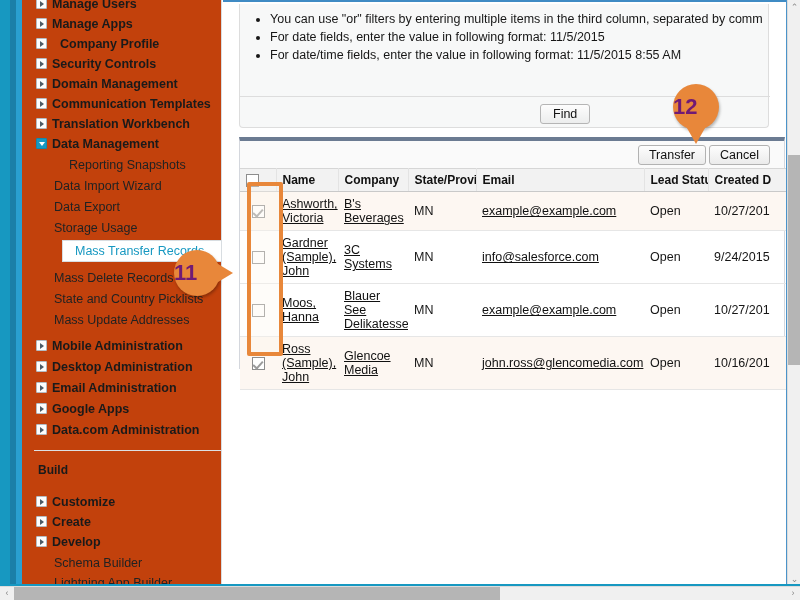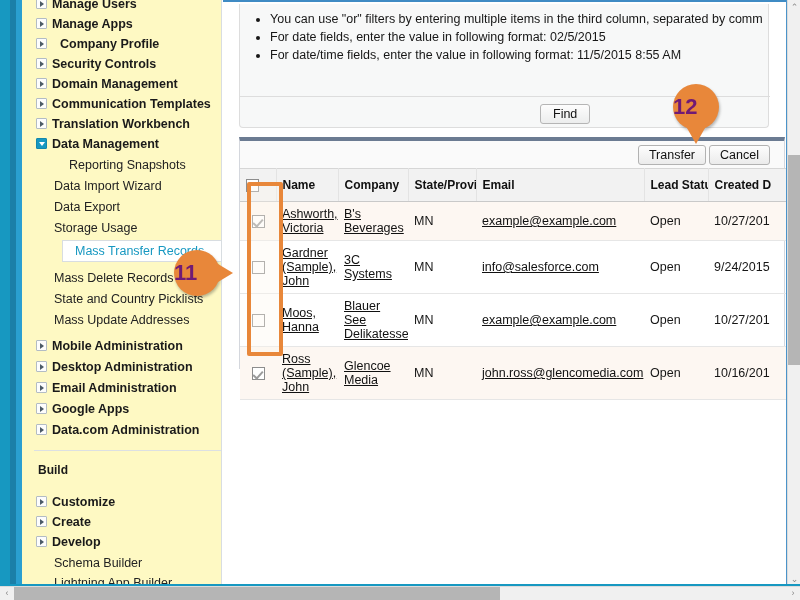--- a/index.html
+++ b/index.html
@@ -28,21 +28,21 @@
   }
   .rail-mid-inner {
     position: absolute; left: 10px; top: 0; width: 6px; height: 586px;
     background: #1b7fa8;
   }
 
   
   #sidebar {
     position: absolute; left: 22px; top: 0;
     width: 200px; height: 586px;
-    background: #fef9c3;
+    background: #c2410c;
     border-right: 1px solid #d8dde1;
     font-size: 12.5px;
     color: #222;
     overflow: hidden;
   }
   .nav-node {
     position: relative;
     height: 20px;
     line-height: 20px;
     padding-left: 16px;
@@ -207,21 +207,21 @@
   table.leads th {
     background: #f2f2f2;
     border-top: 1px solid #d6d6d6;
     border-bottom: 1px solid #c9c9c9;
     border-right: 1px solid #e3e3e3;
     font-weight: bold;
     font-size: 12px;
     color: #111;
     text-align: left;
     padding: 4px 6px;
-    height: 33px;
+    height: 23px;
     white-space: nowrap;
     overflow: hidden;
   }
   table.leads td {
     border-bottom: 1px solid #e6e6e6;
     padding: 5px 6px;
     vertical-align: middle;
     color: #161616;
     line-height: 14px;
     overflow: hidden;
@@ -402,21 +402,21 @@
         <div class="nav-node child" style="position: absolute; top: 573px; left: 0px; width: 200px;"><span class="label">Lightning App Builder</span></div>
       </div>
   </div>
 
   <div id="main">
     <div class="top-blue-line"></div>
 
     <div class="instr-panel">
       <ul class="instr-list" id="instr-list">
           <li>You can use "or" filters by entering multiple items in the third column, separated by comm</li>
-          <li>For date fields, enter the value in following format: 02/5/2015</li>
+          <li>For date fields, enter the value in following format: 11/5/2015</li>
           <li>For date/time fields, enter the value in following format: 11/5/2015 8:55 AM</li>
         </ul>
       <div class="instr-divider"></div>
       <button class="find-btn">Find</button>
     </div>
 
     <div class="res-panel">
       <div class="res-toolbar">
         <button class="tb-btn tb-transfer">Transfer</button>
         <button class="tb-btn tb-cancel">Cancel</button>

